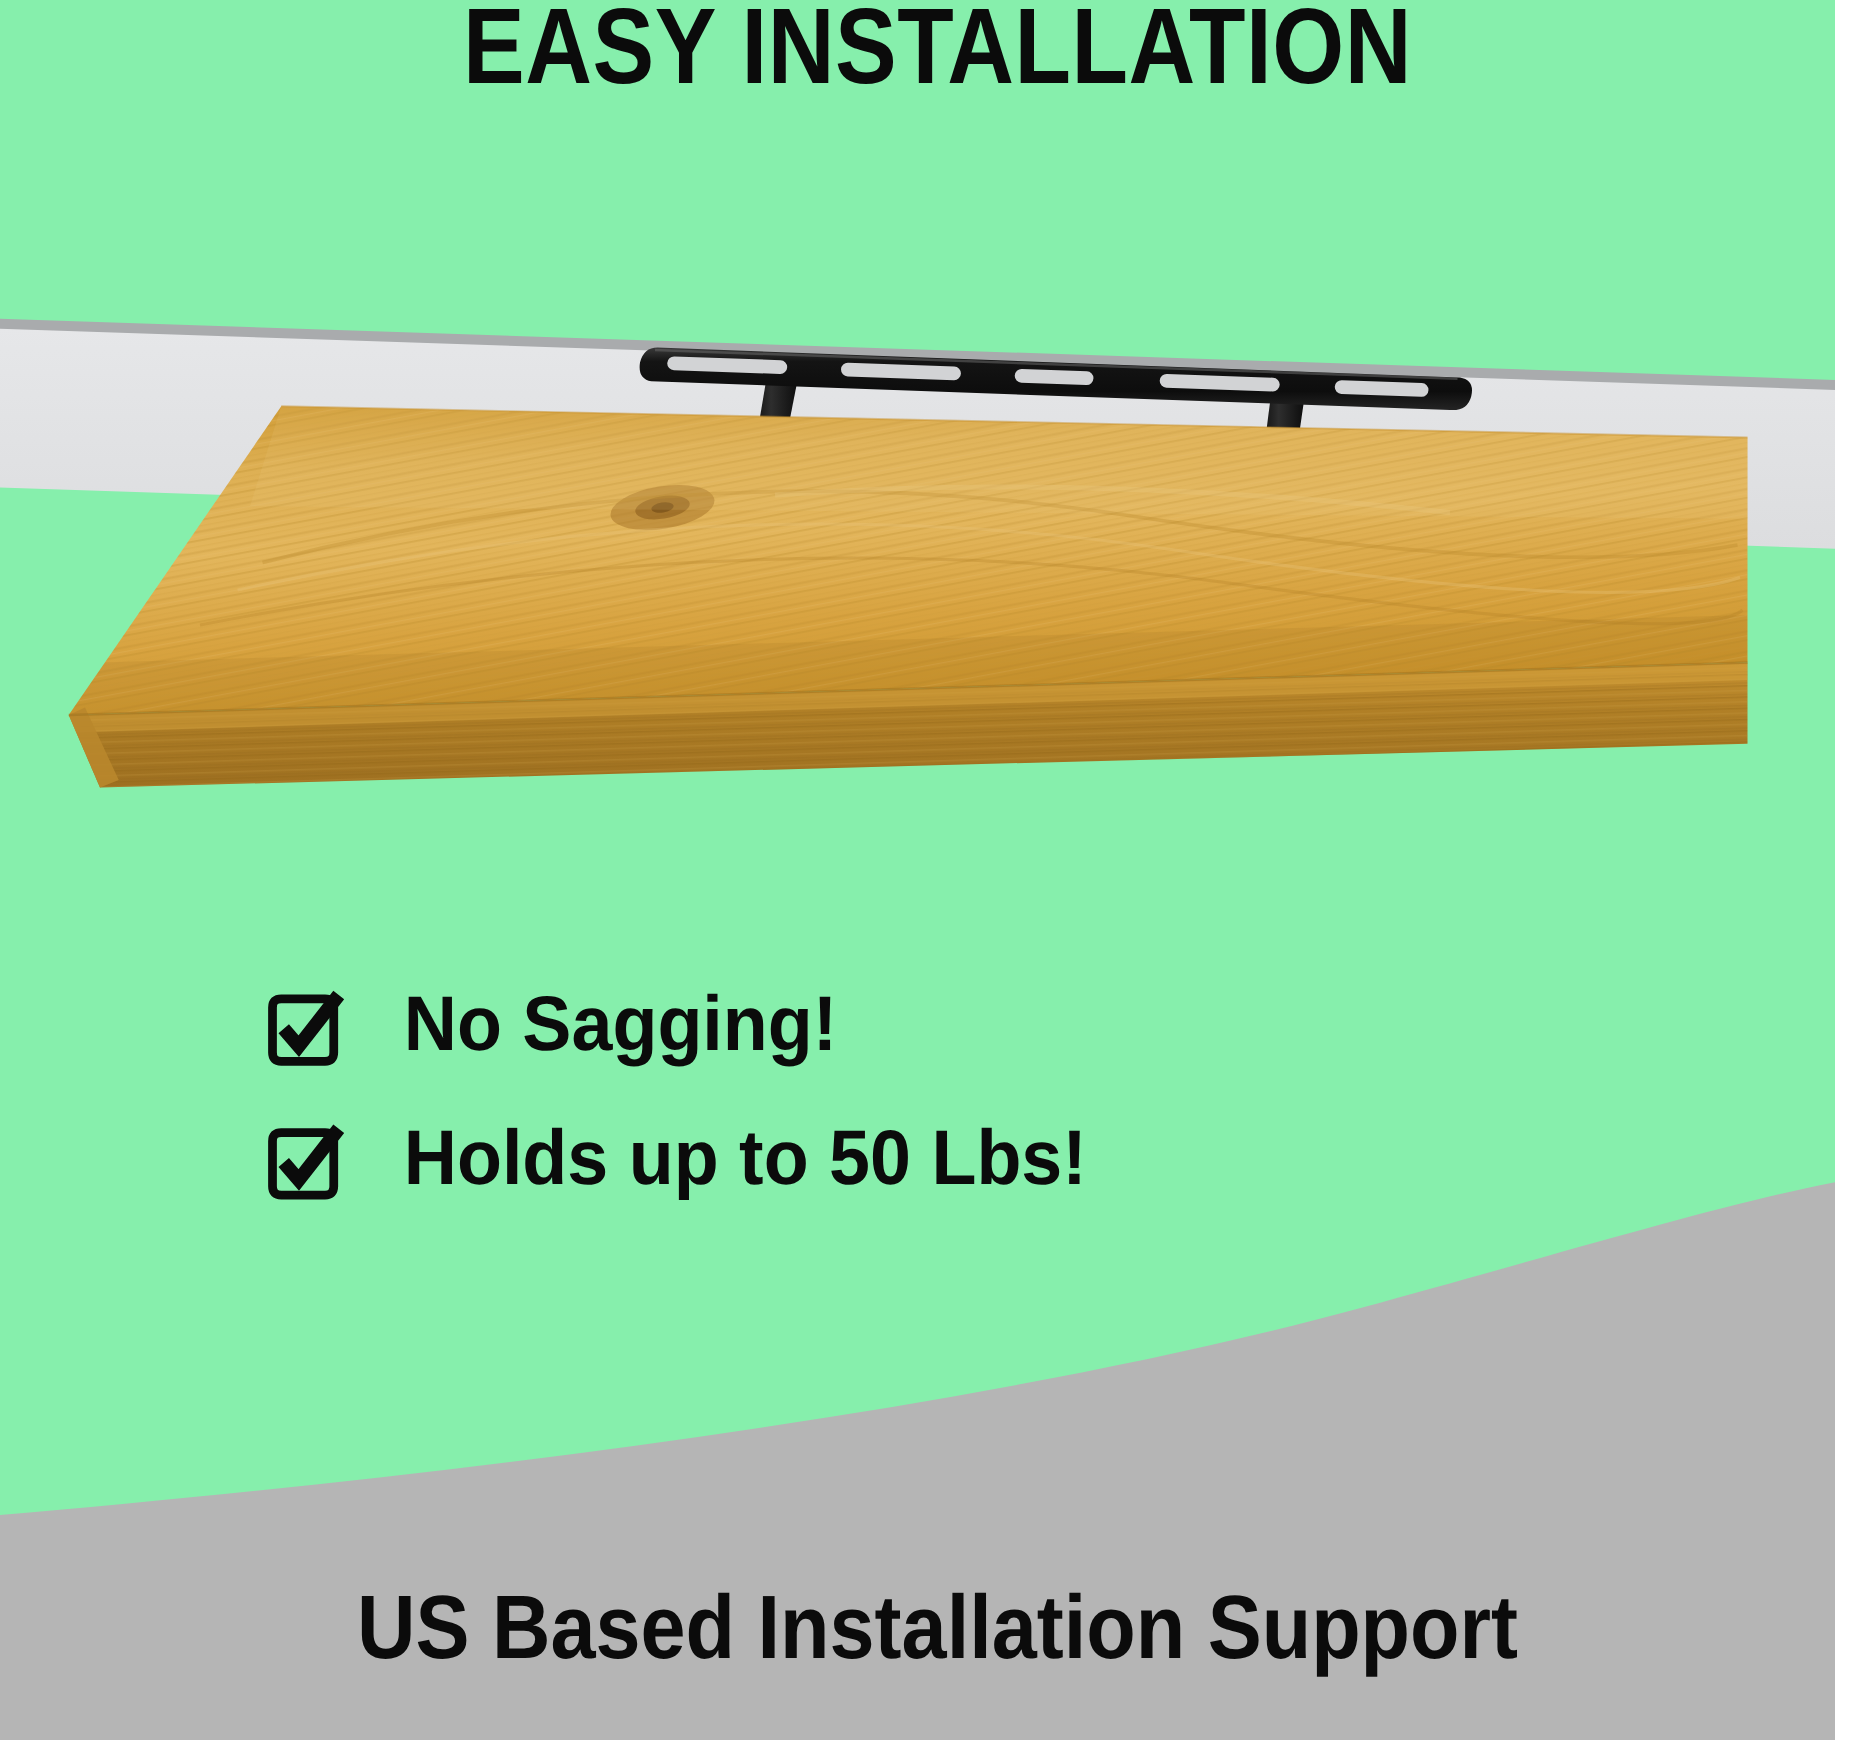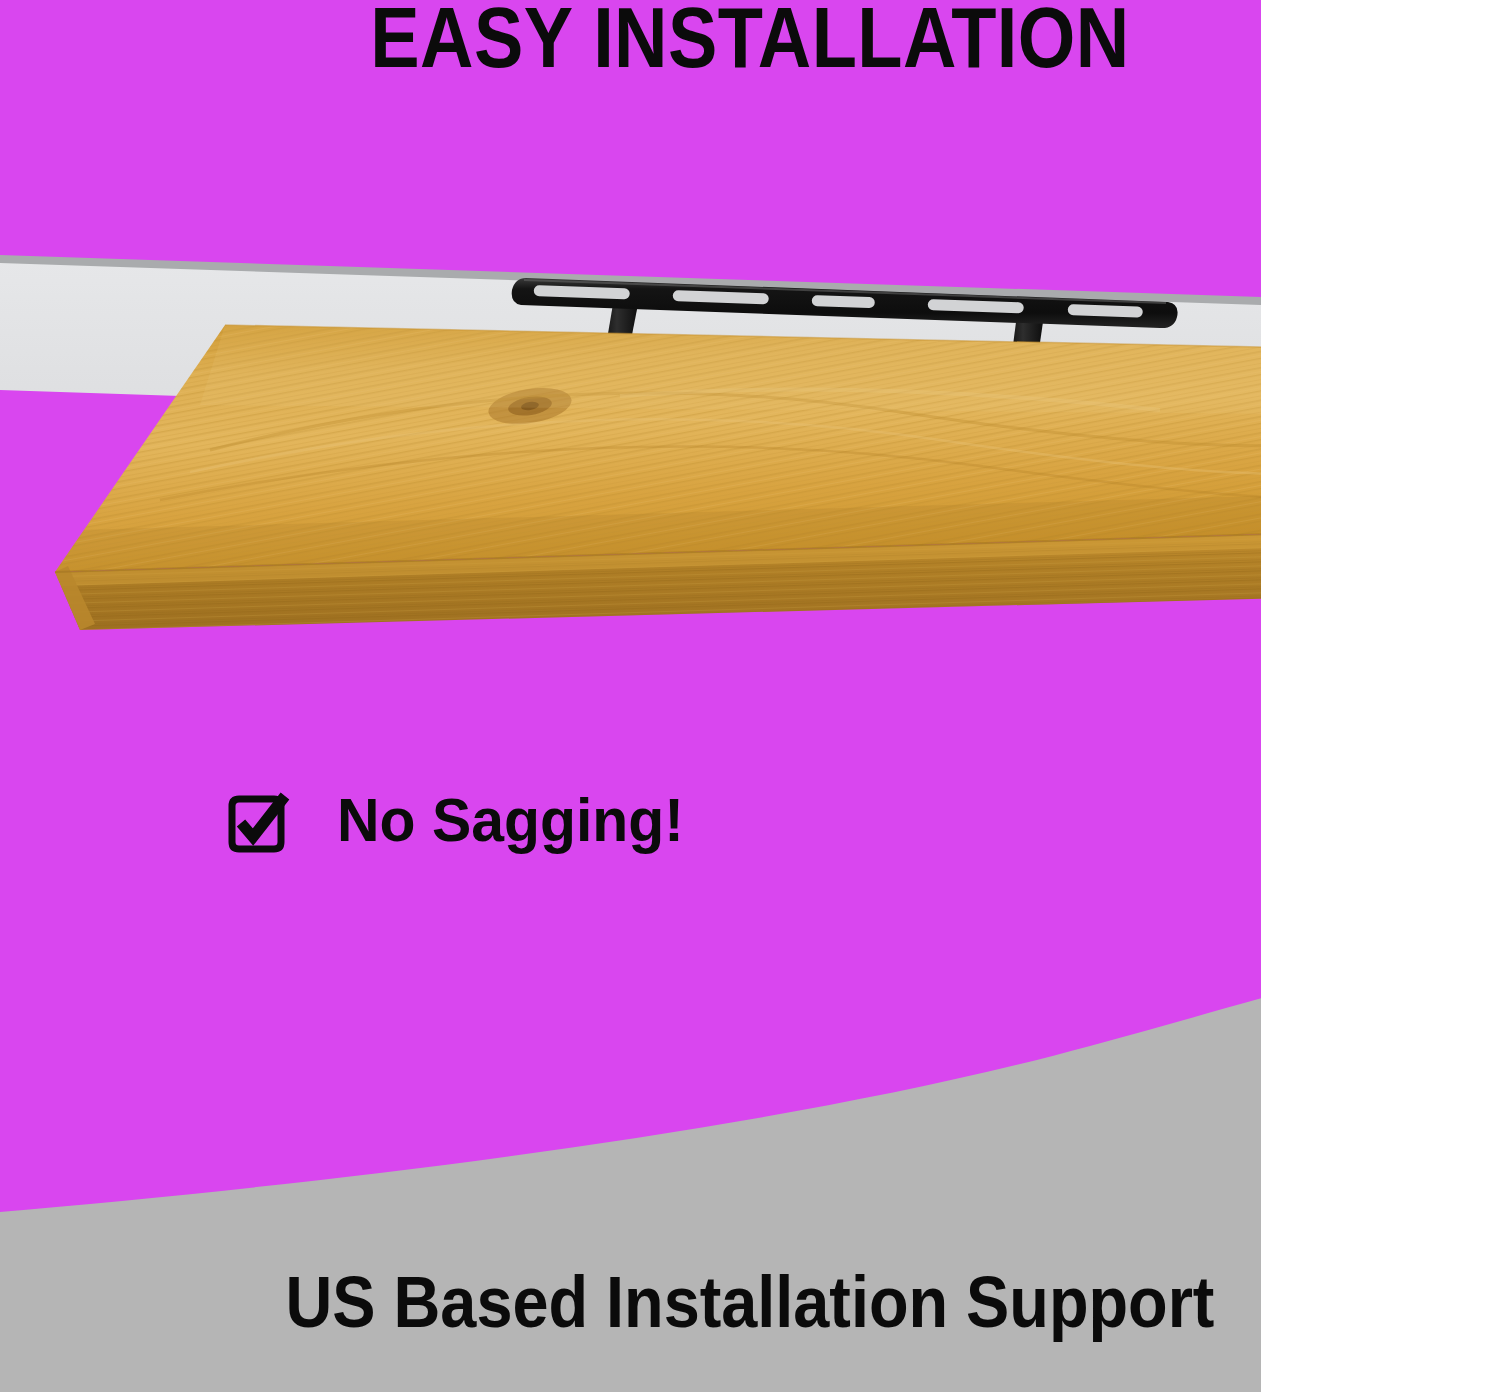--- a/index.html
+++ b/index.html
@@ -5,23 +5,23 @@
   html, body {
     margin: 0;
     padding: 0;
     background: #ffffff;
   }
   body {
     font-family: "Liberation Sans", sans-serif;
   }
   #page {
     position: relative;
-    width: 1261px;
+    width: 1468px;
     height: 1392px;
-    background: #d946ef;
+    background: #86efac;
     overflow: hidden;
   }
 
   
   #headline {
     position: absolute;
     left: 0;
     top: -6px;
     width: 1500px;
     text-align: center;
@@ -45,21 +45,21 @@
     height: 580px;
     overflow: visible;
   }
   #photo-svg {
     display: block;
   }
 
   
   #feature-list {
     position: absolute;
-    left: 219px;
+    left: 205px;
     top: 782px;
     width: 900px;
   }
   .feature-row {
     position: relative;
     height: 107px;
   }
   .check-icon {
     position: absolute;
     left: 0;
@@ -249,20 +249,27 @@
   <div id="feature-list">
 
     <div class="feature-row">
       <svg class="check-icon" viewBox="0 0 74 70">
         <path d="M20,9 L55,9 Q62,9 62,16 L62,52 Q62,59 55,59 L20,59 Q13,59 13,52 L13,16 Q13,9 20,9 Z" fill="none" stroke="#0b0b0b" stroke-width="7"></path>
         <path d="M22,33 L34,47 L66,6" fill="none" stroke="#0b0b0b" stroke-width="11" stroke-linecap="butt" stroke-linejoin="miter"></path>
       </svg>
       <div class="feature-label">No Sagging!</div>
     </div>
 
+    <div class="feature-row">
+      <svg class="check-icon" viewBox="0 0 74 70">
+        <path d="M20,9 L55,9 Q62,9 62,16 L62,52 Q62,59 55,59 L20,59 Q13,59 13,52 L13,16 Q13,9 20,9 Z" fill="none" stroke="#0b0b0b" stroke-width="7"></path>
+        <path d="M22,33 L34,47 L66,6" fill="none" stroke="#0b0b0b" stroke-width="11" stroke-linecap="butt" stroke-linejoin="miter"></path>
+      </svg>
+      <div class="feature-label">Holds up to 50 Lbs!</div>
+    </div>
 
 
   </div>
 
   <div id="bottom-band">
     <svg width="1500" height="452" viewBox="0 0 1500 452" xmlns="http://www.w3.org/2000/svg">
       <path d="M0,272
                C 300,246 760,196 1090,106
                C 1270,57 1400,16 1500,0
                L1500,452 L0,452 Z" fill="#b5b5b5"></path>

